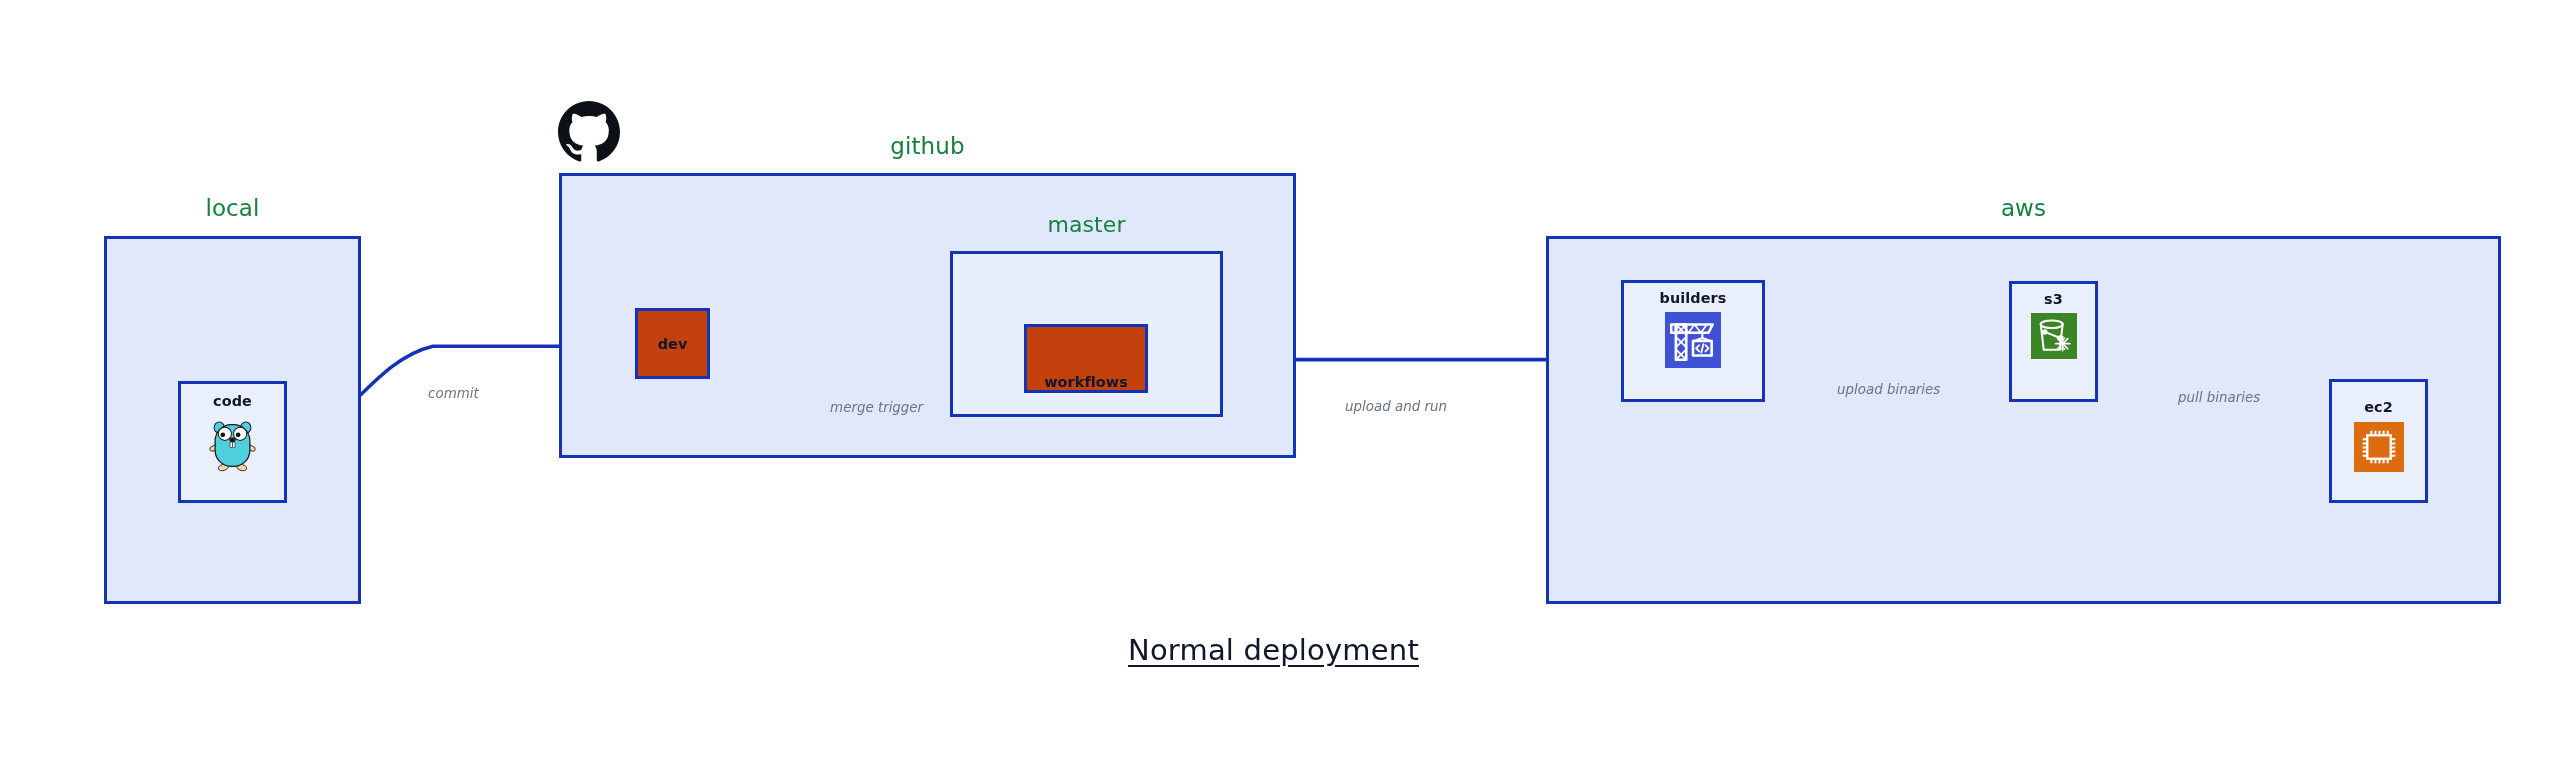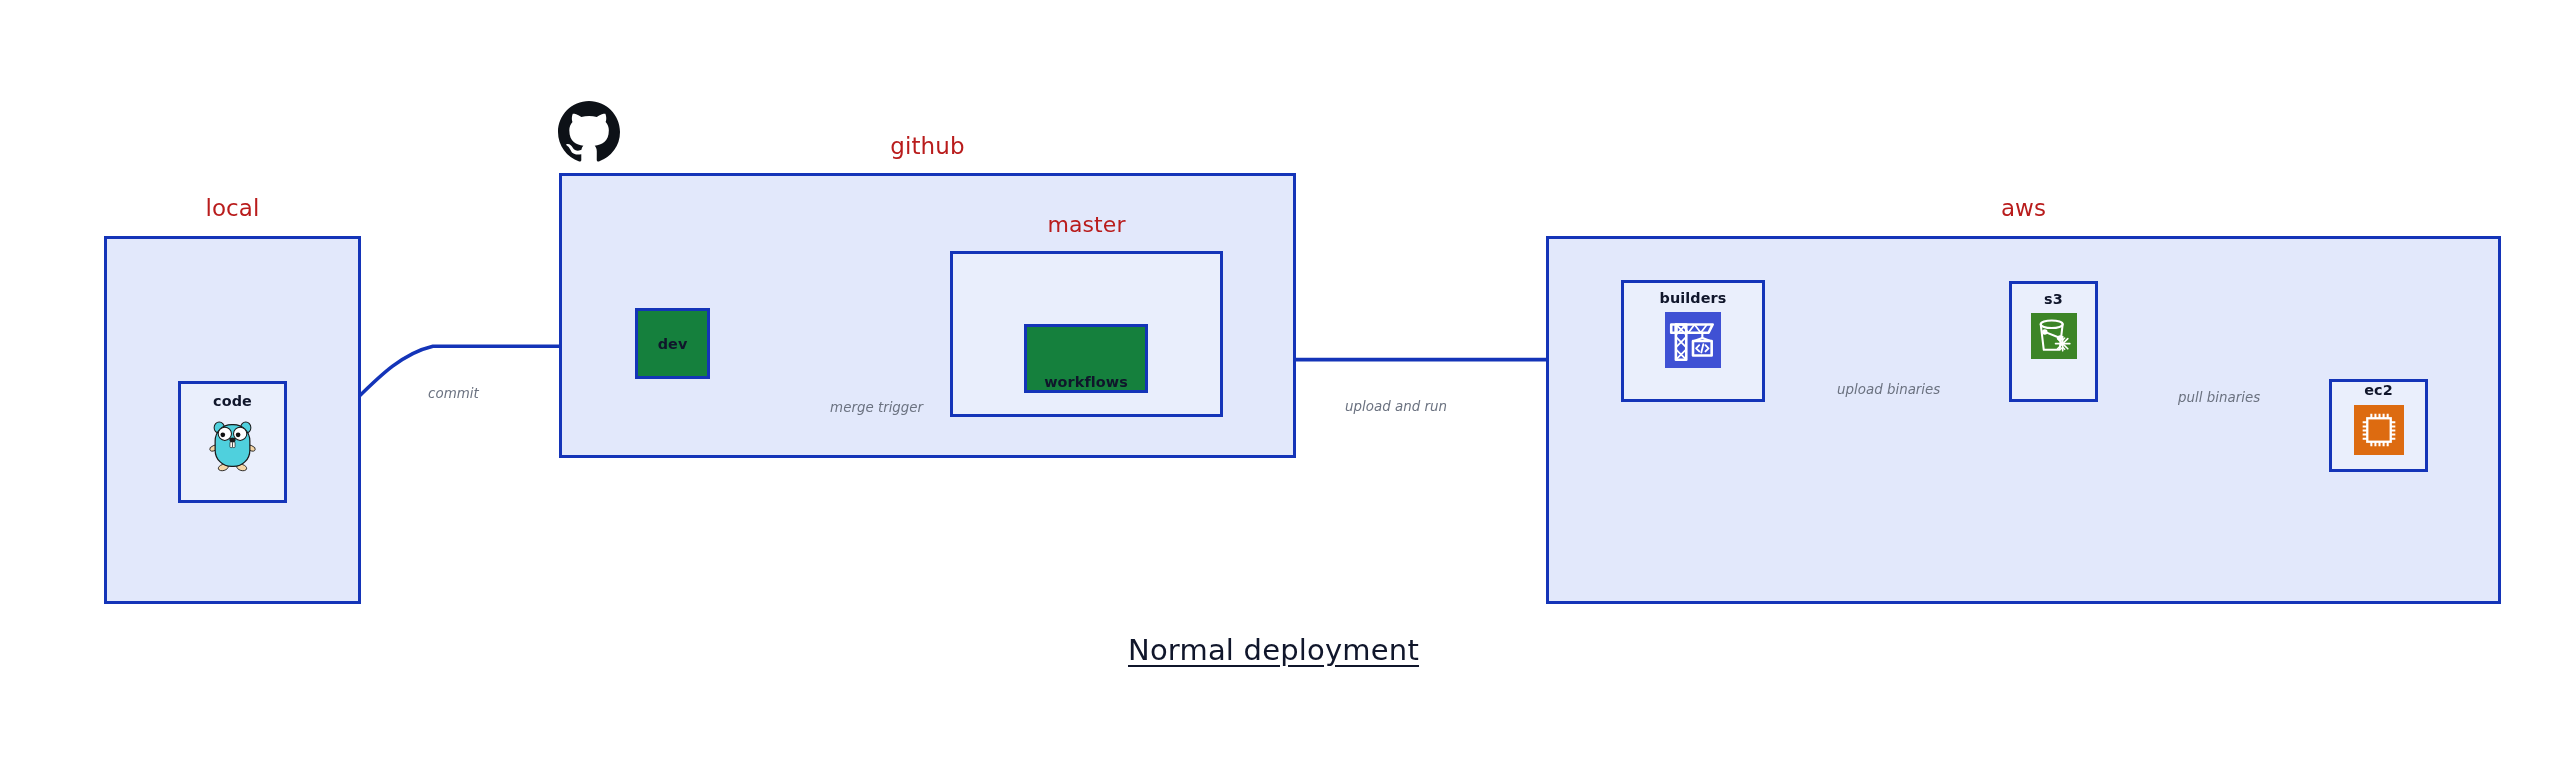--- a/index.html
+++ b/index.html
@@ -24,21 +24,21 @@
   
   .group {
     position: absolute;
     background: #e2e8fb;
     border: 3.6px solid #1434b8;
     box-sizing: border-box;
   }
   .group-title {
     position: absolute;
     font-size: 23px;
-    color: #b91c1c;
+    color: #15803d;
     font-weight: 400;
     white-space: nowrap;
     letter-spacing: 0.1px;
   }
 
   
   .subgroup {
     position: absolute;
     background: #e9eefc;
     border: 3.1px solid #1434b8;
@@ -49,21 +49,21 @@
   .node {
     position: absolute;
     background: #eaeffc;
     border: 3.1px solid #1434b8;
     box-sizing: border-box;
     display: flex;
     flex-direction: column;
     align-items: center;
   }
   .node.plain {
-    background: #15803d;
+    background: #c2410c;
     justify-content: center;
   }
   .node-label {
     font-size: 14.4px;
     font-weight: 700;
     color: #10162b;
     letter-spacing: 0.1px;
     white-space: nowrap;
   }
   .node-icon {
@@ -249,21 +249,21 @@
           <path d="M48 60 L76 60"></path>
           <path d="M52 50 L72 70"></path>
           <path d="M72 50 L52 70"></path>
           <path d="M58 49 L62 53 L66 49" stroke-width="2.6" fill="none"></path>
           <path d="M58 71 L62 67 L66 71" stroke-width="2.6" fill="none"></path>
         </g>
       </svg>
     </span>
   </div>
 
-  <div class="node" style="left:2329px; top:379px; width:99px; height:93px; padding-top:0;">
+  <div class="node" style="left:2329px; top:379px; width:99px; height:124px; padding-top:17px;">
     <span class="node-label">ec2</span>
     <span class="node-icon" style="margin-top:7.2px;">
       <svg width="50" height="50" viewBox="0 0 98 98" xmlns="http://www.w3.org/2000/svg">
         <rect x="0" y="0" width="98" height="98" fill="#dd6b10"></rect>
         <rect x="26" y="26" width="46" height="46" fill="none" stroke="#ffffff" stroke-width="4.5"></rect>
         <g stroke="#ffffff" stroke-width="4" stroke-linecap="butt">
 
           <path d="M34 17 L34 26 M42 17 L42 26 M50 17 L50 26 M58 17 L58 26 M66 17 L66 26"></path>
 
           <path d="M34 72 L34 81 M42 72 L42 81 M50 72 L50 81 M58 72 L58 81 M66 72 L66 81"></path>

